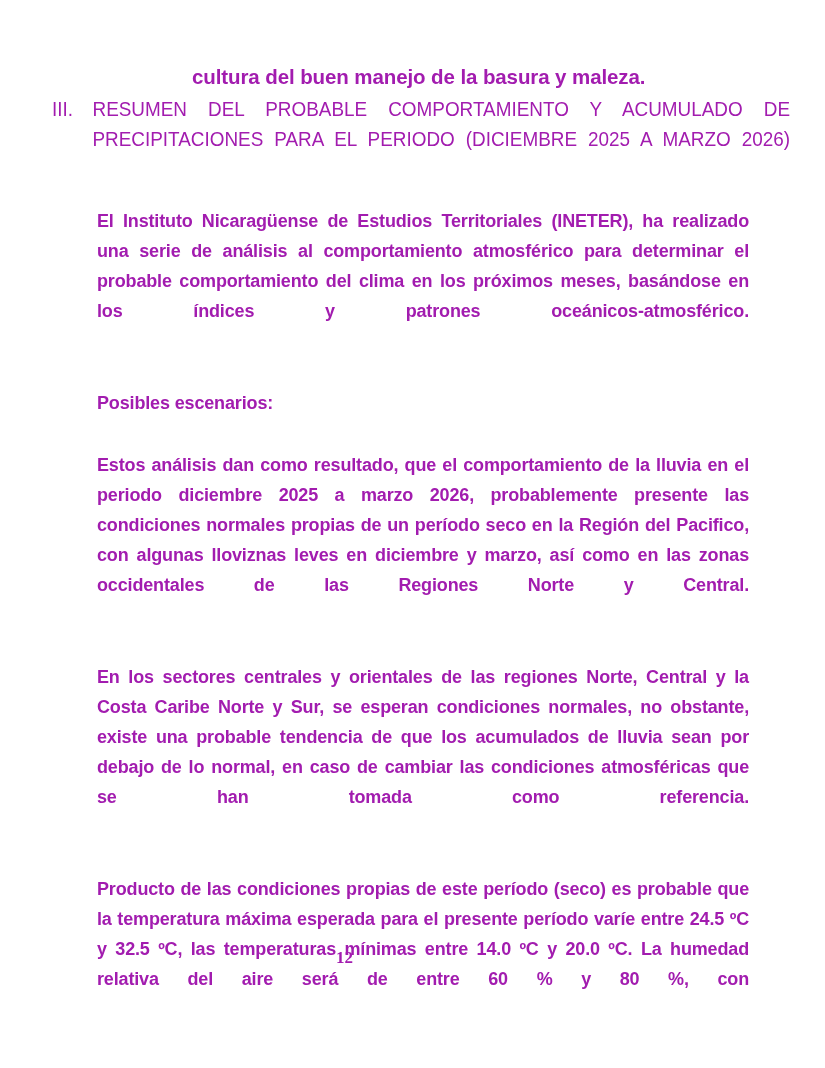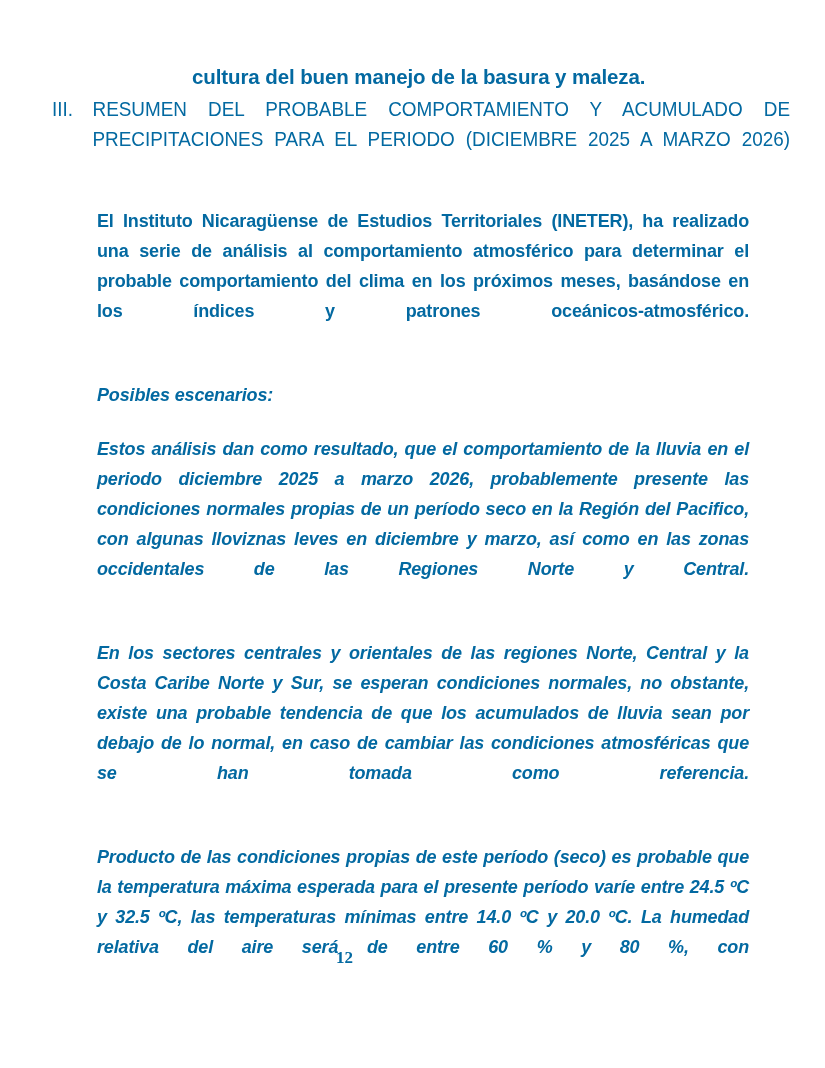--- a/index.html
+++ b/index.html
@@ -8,21 +8,21 @@
     padding: 0;
     background: #ffffff;
   }
 
   .page {
     position: relative;
     width: 825px;
     height: 1068px;
     background: #ffffff;
     overflow: hidden;
-    color: #0369a1;
+    color: #a21caf;
     font-family: "Liberation Sans", "DejaVu Sans", sans-serif;
     -webkit-font-smoothing: antialiased;
   }
 
   
   .content {
     position: absolute;
     left: 97px;
     top: 62px;
     width: 652px;   
@@ -83,22 +83,21 @@
     line-height: 30px;
     text-align: justify;
     text-justify: inter-word;
     letter-spacing: -0.15px;
     word-spacing: 0px;
     margin: 0;
     padding: 0;
     hyphens: none;
   }
   .para + .para {
-    margin-top: 24px;
-    font-style: italic;
+    margin-top: 32px;
   }
   .para.first-after-heading {
     margin-top: 22px;
   }
   
   .para::after {
     content: "";
     display: inline-block;
     width: 100%;
     height: 0;

